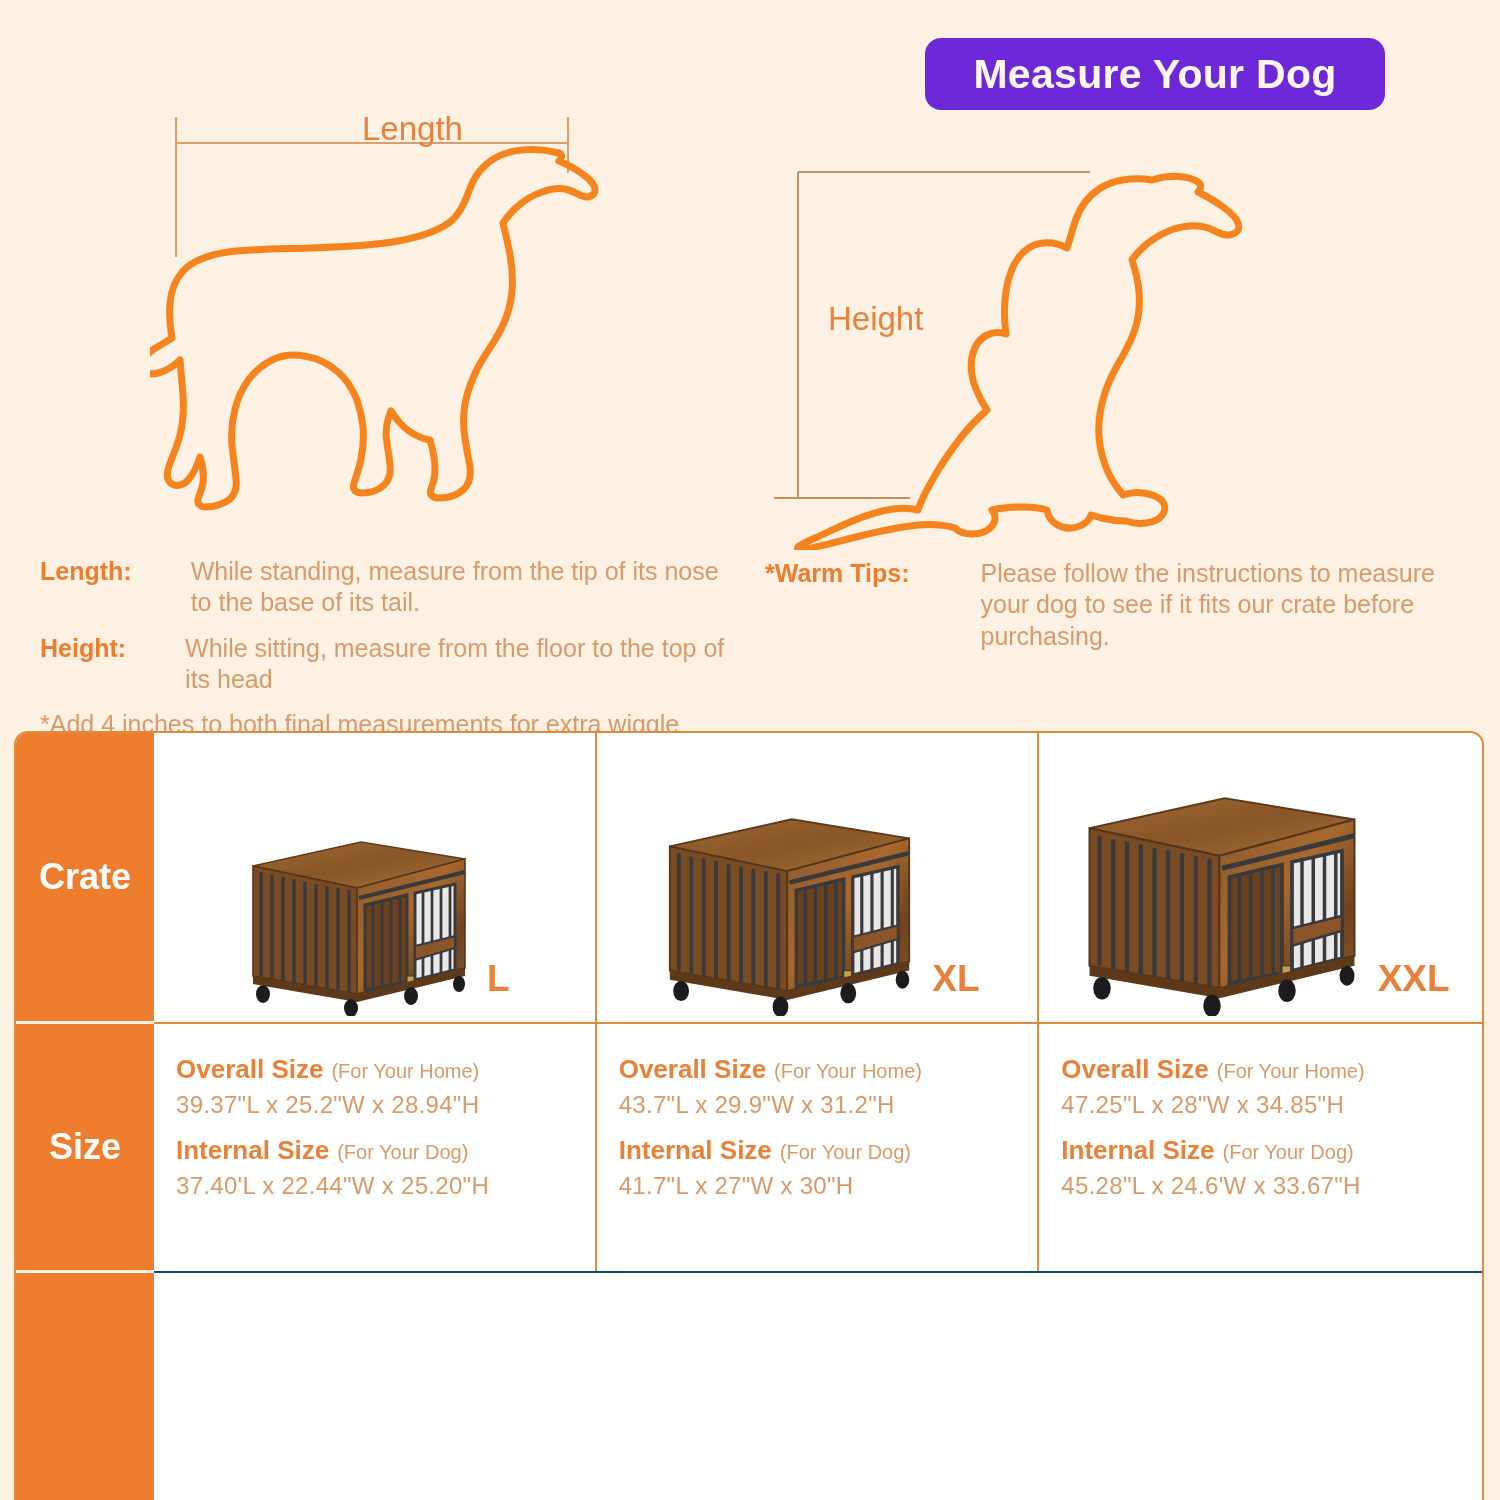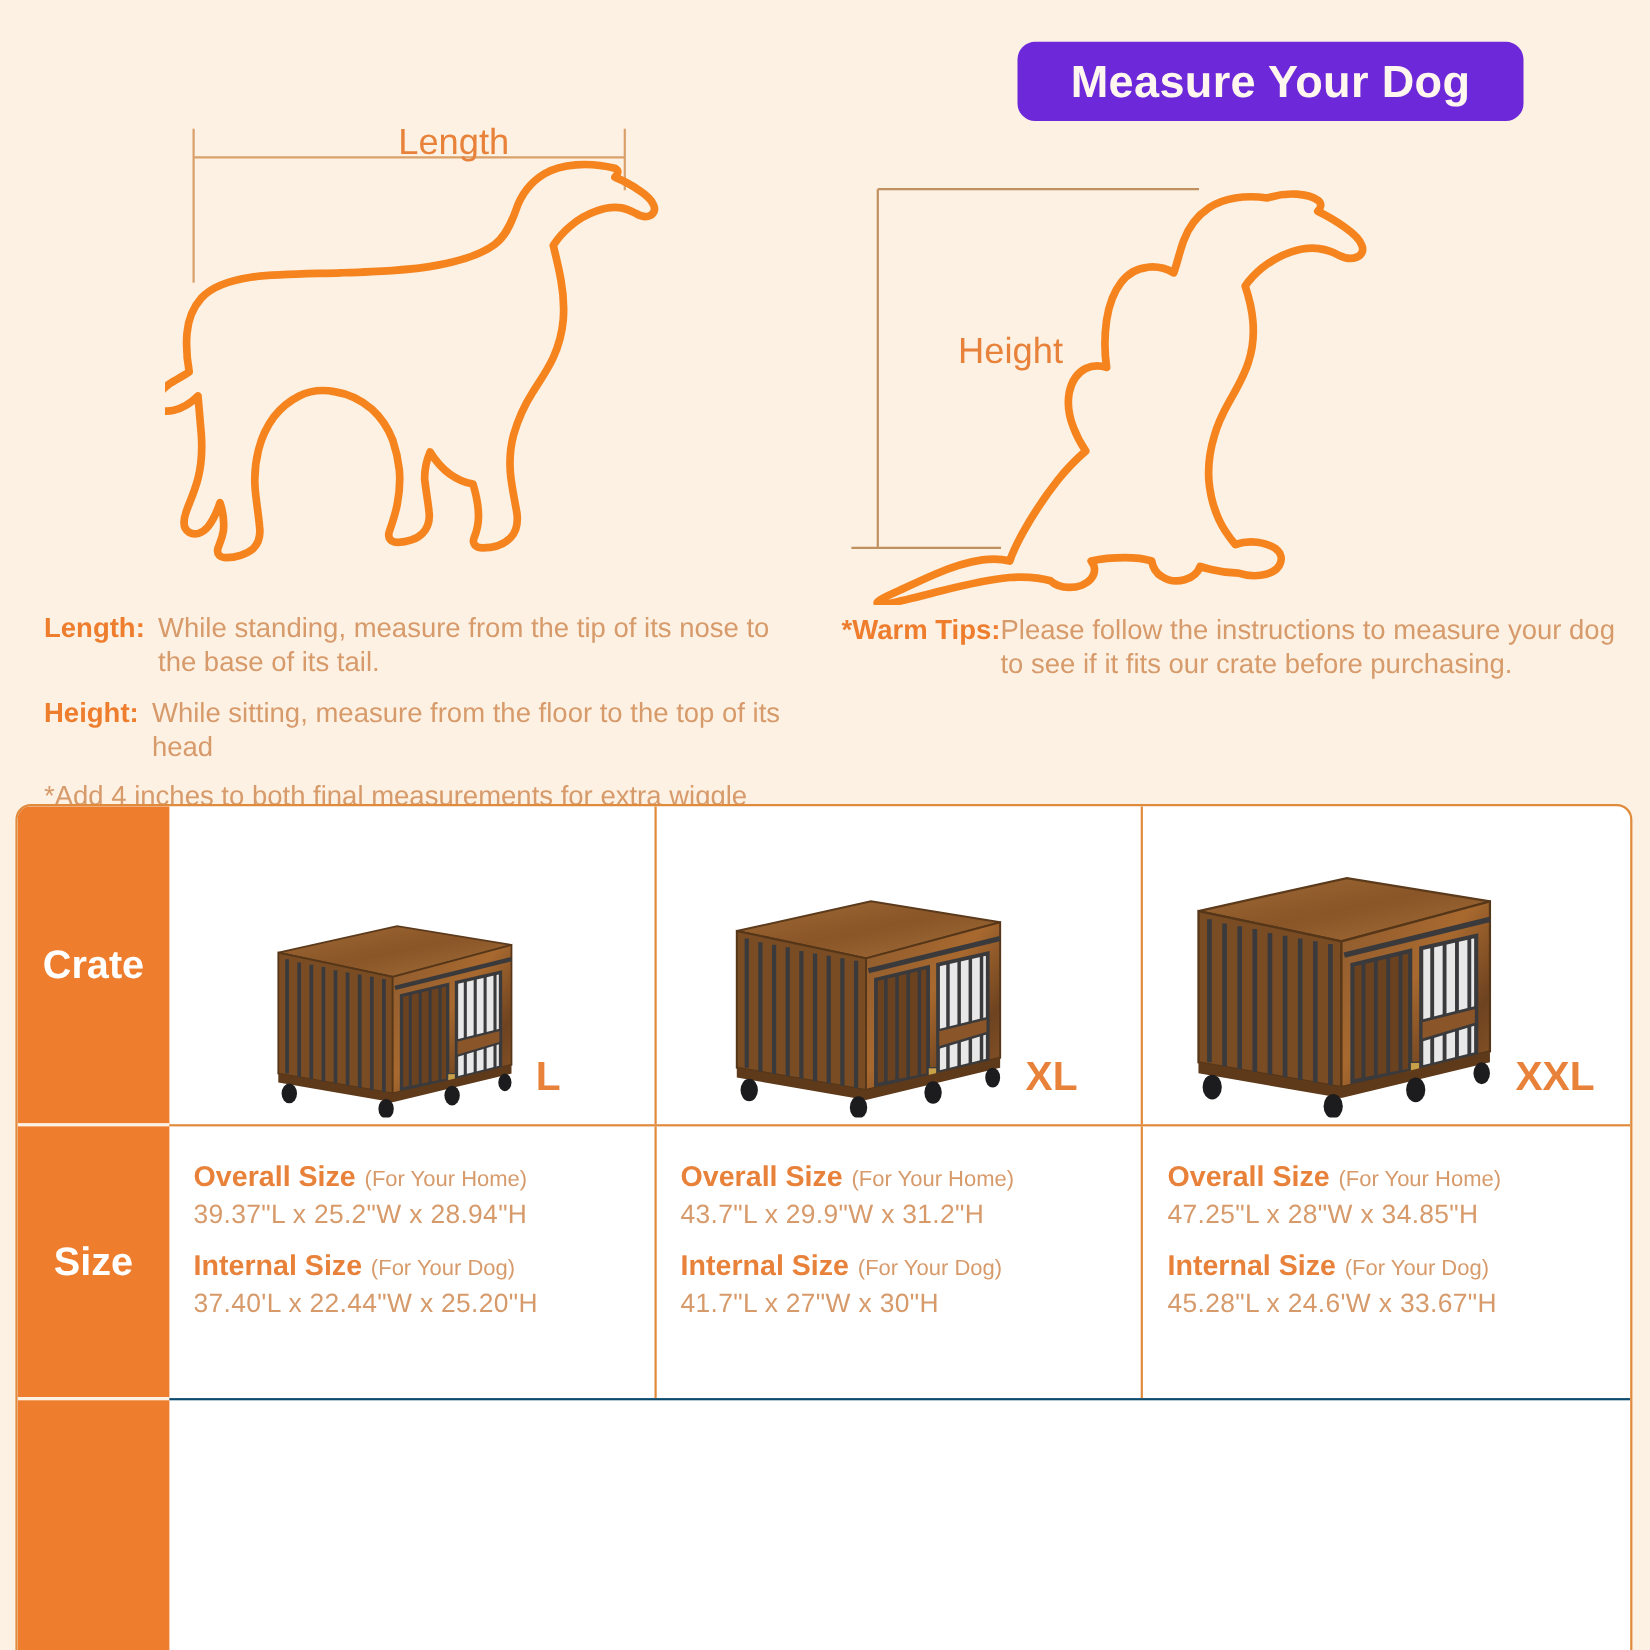--- a/index.html
+++ b/index.html
@@ -30,35 +30,35 @@
   #illus-length{left:150px;top:95px;width:520px;height:440px;}
   #illus-height{left:760px;top:150px;width:540px;height:400px;}
   .illus svg{display:block;width:100%;height:100%;}
 
   .dim-label{
     position:absolute;
     color:#E8823A;font-size:33px;font-weight:normal;
     white-space:nowrap;
   }
   #label-length{left:362px;top:110px;}
-  #label-height{left:828px;top:300px;margin-left:43px;}
+  #label-height{left:828px;top:300px;}
 
   
   .instr{position:absolute;font-size:25px;line-height:1.25;}
   #instr-left{left:40px;top:556px;width:700px;}
   #instr-right{left:765px;top:558px;width:720px;}
 
-  .instr-row{display:flex;margin-bottom:14px;}
+  .instr-row{display:flex;margin-bottom:14px;gap:47px;}
   .instr-key{
     color:#EE7D2E;font-weight:bold;flex:0 0 auto;
     margin-right:12px;white-space:nowrap;
   }
   .instr-val{color:#D79A6A;flex:1 1 auto;}
   .instr-note{color:#D79A6A;margin-top:6px;}
-  #warm-key{flex:0 0 auto;margin-right:0;}
+  #warm-key{flex:0 0 auto;margin-right:24px;}
 
   
   .table{
     position:absolute;left:14px;top:731px;
     width:1470px;height:831px;
     border:2px solid #E08A3C;
     border-radius:14px;
     background:#FFFFFF;
     box-sizing:border-box;
     overflow:hidden;

